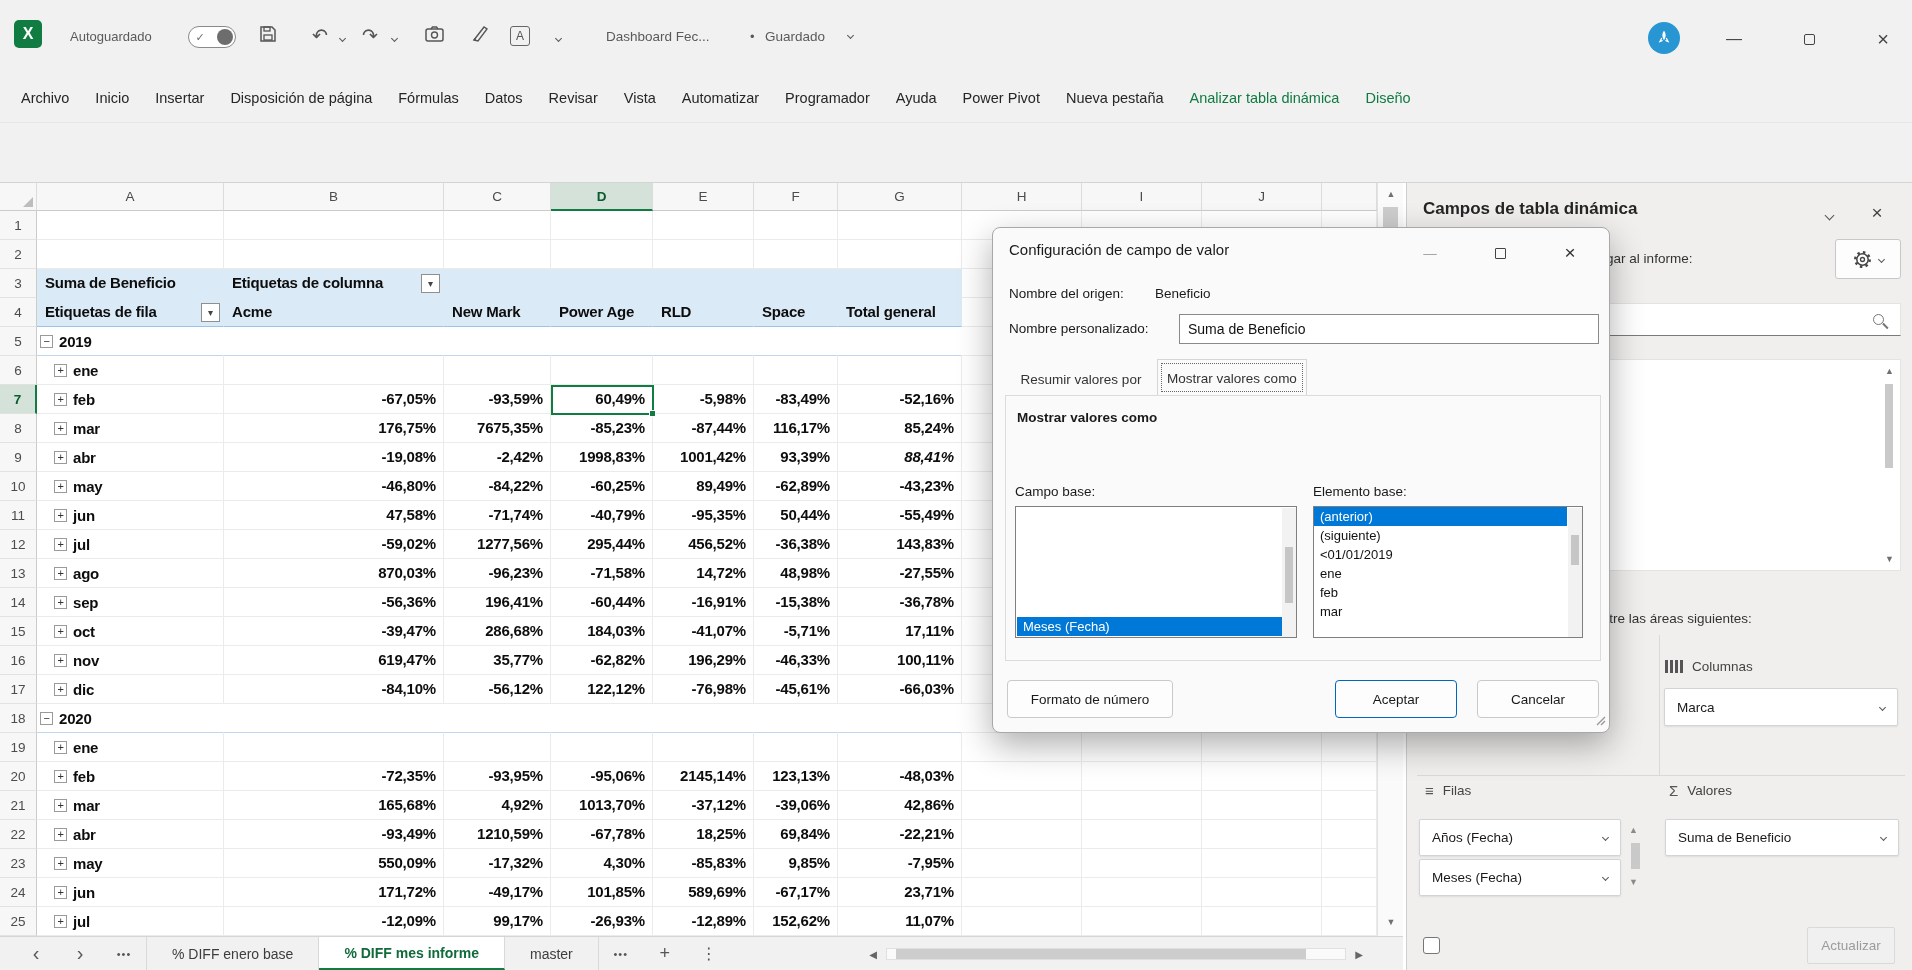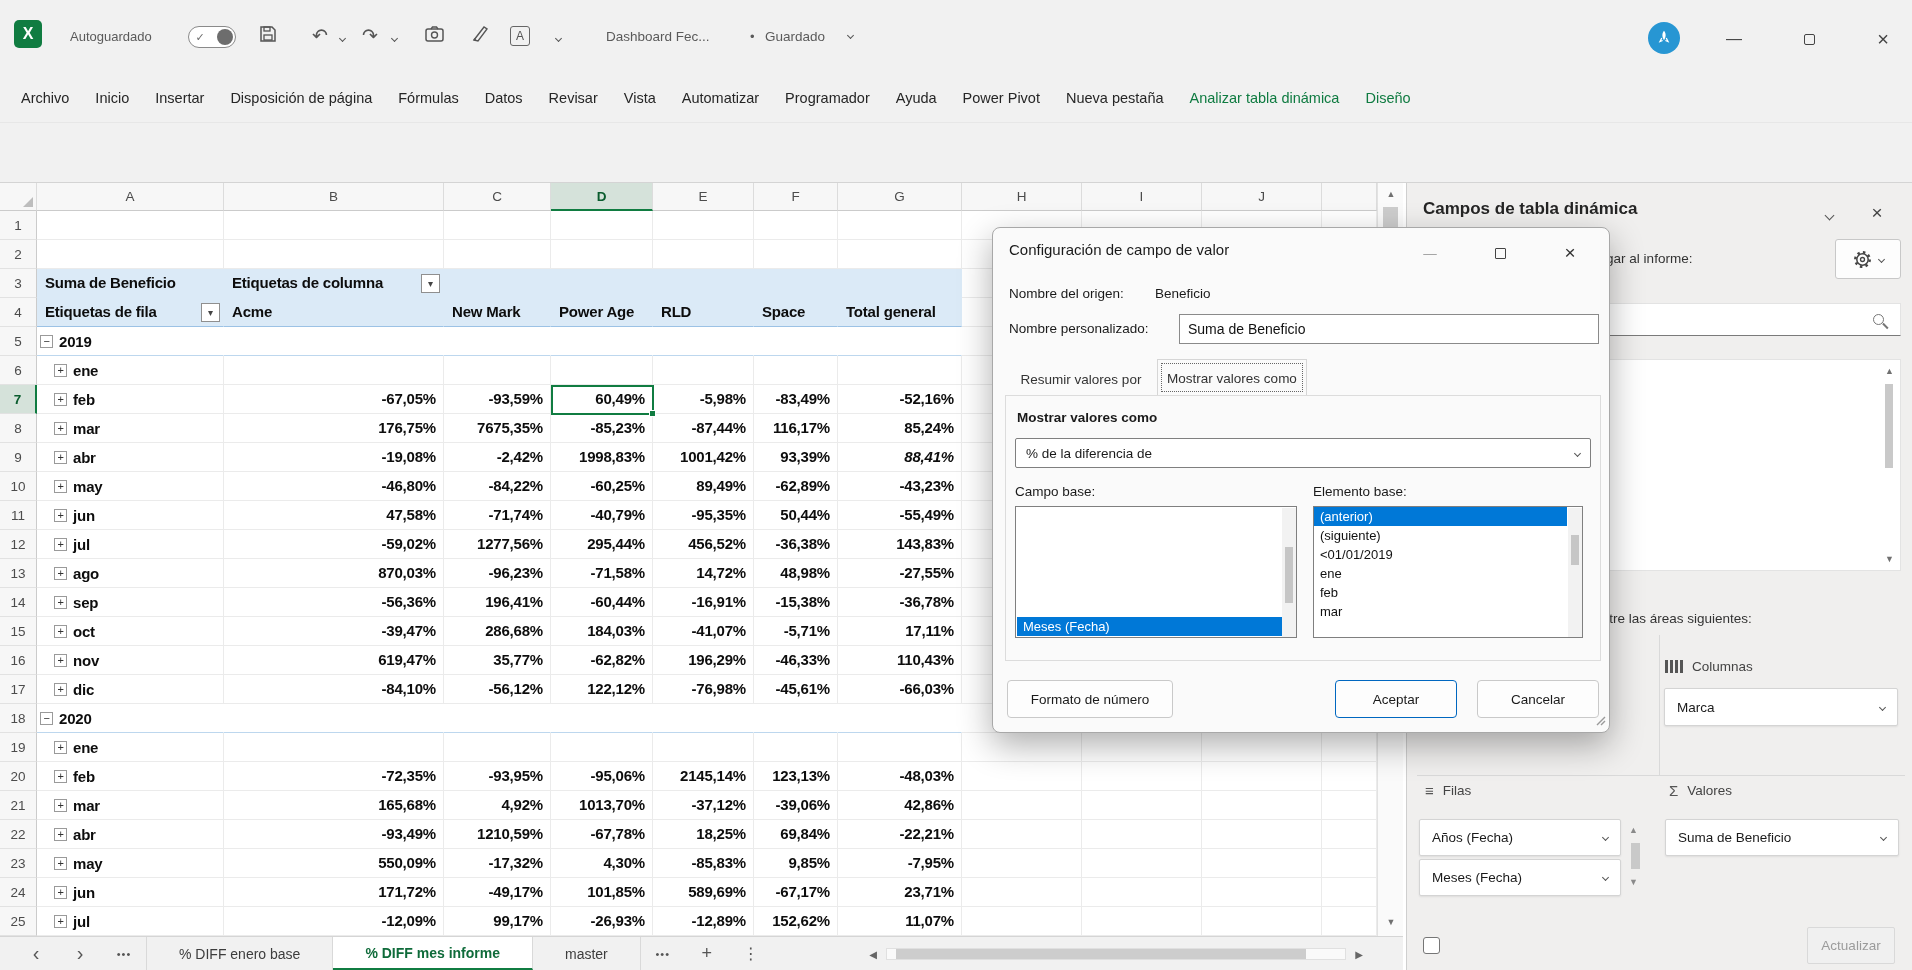--- a/index.html
+++ b/index.html
@@ -59,21 +59,21 @@
   .selbox{position:absolute;left:551px;top:202px;width:103px;height:30px;border:2px solid #107C41;z-index:4}
   .selbox i{position:absolute;right:-4px;bottom:-4px;width:7px;height:7px;background:#107C41;border:1px solid #fff}
   
   #vscroll{position:absolute;left:1377px;top:183px;width:26px;height:753px;background:#fafafa;border-left:1px solid #e2e2e2}
   .sbgly{position:absolute;left:0;width:26px;text-align:center;color:#707070;font-size:9px}
   .vthumb{position:absolute;left:5px;top:24px;width:15px;height:248px;background:#cdcdcd}
   
   #sheetbar{position:absolute;left:0;top:936px;width:1403px;height:34px;background:#f1f1f1;border-top:1px solid #d5d5d5;display:flex;align-items:stretch;padding-left:14px}
   .navg{width:44px;display:flex;align-items:center;justify-content:center;color:#555;font-size:20px}
   .navg.dots{font-size:11px;letter-spacing:1px;color:#555}
-  .stab{display:flex;align-items:center;padding:0 32px;font-size:14px;color:#3d3d3d;border-right:1px solid #d9d9d9;white-space:nowrap}
+  .stab{display:flex;align-items:center;padding:0 25px;font-size:14px;color:#3d3d3d;border-right:1px solid #d9d9d9;white-space:nowrap}
   .stab:first-of-type{border-left:1px solid #d9d9d9}
   .stab.active{background:#fff;color:#0f6b3a;font-weight:700;border-bottom:2.5px solid #107C41}
   .hsc{position:absolute;top:0;height:34px;display:flex;align-items:center;justify-content:center;color:#666;font-size:10px}
   .htrack{position:absolute;left:886px;top:11px;width:460px;height:12px;background:#fafafa;border:1px solid #e0e0e0}
   .hthumb{position:absolute;left:896px;top:12px;width:410px;height:10px;background:#cdcdcd}
   
   #panel{position:absolute;left:1406px;top:183px;width:506px;height:787px;background:#f0efee;border-left:1px solid #cfcfcf;z-index:10}
   .ptitle{position:absolute;left:16px;top:16px;font-size:17px;font-weight:600;color:#252525}
   .pbtn{position:absolute;width:28px;height:28px;display:flex;align-items:center;justify-content:center;color:#444}
   .gearbtn{position:absolute;left:428px;top:56px;width:66px;height:40px;background:#fdfdfd;border:1px solid #c8c8c8;border-radius:3px;display:flex;align-items:center;justify-content:center;gap:7px}
@@ -486,21 +486,21 @@
         <div class="gc" style="left: 0px; width: 37px;">16</div>
         <div class="c lab ind" style="left: 37px; width: 187px;">
           <span class="exp">+</span>
           <span>nov</span>
         </div>
         <div class="c num" style="left: 224px; width: 220px;">619,47%</div>
         <div class="c num" style="left: 444px; width: 107px;">35,77%</div>
         <div class="c num" style="left: 551px; width: 102px;">-62,82%</div>
         <div class="c num" style="left: 653px; width: 101px;">196,29%</div>
         <div class="c num" style="left: 754px; width: 84px;">-46,33%</div>
-        <div class="c num" style="left: 838px; width: 124px;">110,43%</div>
+        <div class="c num" style="left: 838px; width: 124px;">100,11%</div>
         <div class="c" style="left: 962px; width: 120px;"></div>
         <div class="c" style="left: 1082px; width: 120px;"></div>
         <div class="c" style="left: 1202px; width: 120px;"></div>
         <div class="c" style="left: 1322px; width: 55px;"></div>
       </div>
       <div style="position: absolute; left: 0px; top: 492px; width: 1377px; height: 29px;">
         <div class="gc" style="left: 0px; width: 37px;">17</div>
         <div class="c lab ind" style="left: 37px; width: 187px;">
           <span class="exp">+</span>
           <span>dic</span>
@@ -769,24 +769,20 @@
     <span class="dlabel" style="left:16px;top:58px">Nombre del origen:</span>
     <span class="dlabel" style="left:162px;top:58px">Beneficio</span>
     <span class="dlabel" style="left:16px;top:93px">Nombre personalizado:</span>
     <input class="dinput" type="text" value="Suma de Beneficio" style="">
 
     <div class="dtab" style="left:14px;width:148px">Resumir valores por</div>
     <div class="dtab active" style="left:164px;width:150px">Mostrar valores como</div>
     <div class="dframe"></div>
 
     <span class="dlabel" style="left:24px;top:182px;font-weight:700">Mostrar valores como</span>
-    <div class="dcombo">
-      <span>% de la diferencia de</span>
-      <span class="chev sm"></span>
-    </div>
 
     <span class="dlabel" style="left:22px;top:256px">Campo base:</span>
     <span class="dlabel" style="left:320px;top:256px">Elemento base:</span>
 
     <div class="dlist" style="left:22px;width:282px">
       <div class="li-item sel" style="position:absolute;left:1px;bottom:1px">Meses (Fecha)</div>
       <span class="ltrack" style="left:266px">
           <span class="lthumb" style="left:3px;top:39px;height:56px"></span>
         </span>
     </div>

